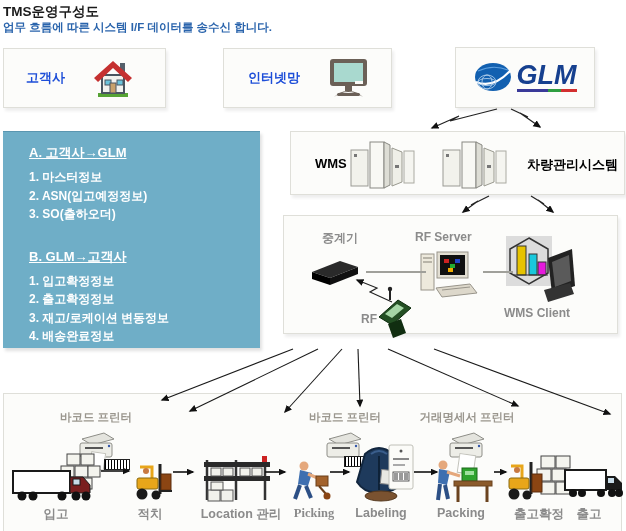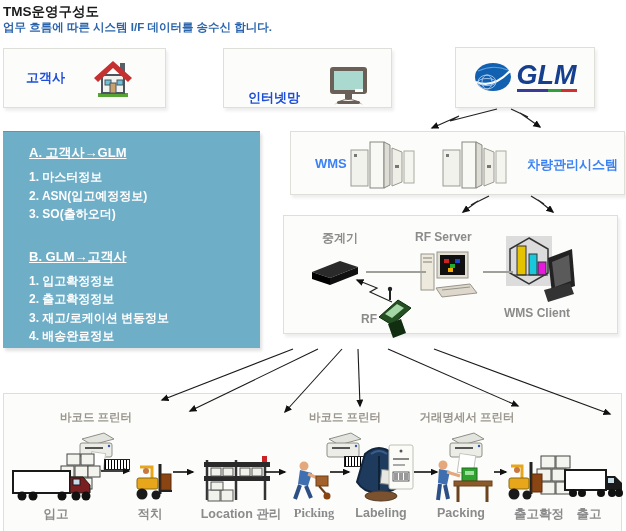--- a/index.html
+++ b/index.html
@@ -13,21 +13,21 @@
   .box-label{font-size:13px;font-weight:bold;color:#1d4ed8;}
   .flexrow{display:flex;align-items:center;}
   
   .teal{position:absolute;left:3px;top:131px;width:257px;height:217px;background:#6FAEC7;
         border-top:1px solid #5A96B0;box-shadow:2px 3px 3px rgba(0,0,0,.12);
         color:#fff;box-sizing:border-box;padding:12px 22px 0 26px;}
   .teal h3{margin:0 0 6px 0;font-size:13px;font-weight:bold;text-decoration:underline;}
   .teal .item{font-size:12px;font-weight:bold;line-height:18.5px;}
   .teal .secB{margin-top:24px;}
   
-  .syslabel{position:absolute;font-size:13px;font-weight:bold;color:#3b82f6;white-space:nowrap;}
+  .syslabel{position:absolute;font-size:13px;font-weight:bold;color:#000000;white-space:nowrap;}
   .rflabel{position:absolute;font-size:12px;font-weight:bold;color:#8B8B8B;white-space:nowrap;}
   
   .plabel{position:absolute;font-size:11.5px;font-weight:bold;color:#9A968E;text-align:center;white-space:nowrap;}
   .step-label{position:absolute;font-size:12.5px;font-weight:bold;color:#8B8B8B;text-align:center;white-space:nowrap;}
   .barcode{position:absolute;width:26px;height:11px;border:1px solid #222;background:
      repeating-linear-gradient(90deg,#000 0 1px,#fff 1px 3px);box-sizing:border-box;}
   .paper{position:absolute;width:13px;height:16px;background:#fff;border:1px solid #C2C2BA;transform:rotate(8deg);}
   
   .glmtext{font-size:27px;font-weight:bold;font-style:italic;color:#16408F;line-height:24px;}
   .glmline{height:3px;width:100%;margin-top:1px;
@@ -51,21 +51,21 @@
         <rect x="11" y="19" width="22" height="18" fill="#F2F2EE" stroke="#4A5560" stroke-width="2"></rect>
         <rect x="29" y="7" width="5" height="9" fill="#55606B"></rect>
         <polygon points="3,22 22,5 41,22 37,26 22,12 7,26" fill="#C53030"></polygon>
         <rect x="14" y="24" width="6" height="5" fill="#6CC4DC" stroke="#4A5560"></rect>
         <rect x="26" y="24" width="6" height="5" fill="#6CC4DC" stroke="#4A5560"></rect>
         <rect x="19" y="27" width="6" height="10" fill="#C9A16B" stroke="#4A5560"></rect>
       </svg>
     </span>
   </div>
 
-  <div class="card flexrow" style="left:223px;top:48px;width:169px;height:60px;align-items:flex-end;">
+  <div class="card flexrow" style="left:223px;top:48px;width:169px;height:60px;">
     <span class="box-label" style="margin-left:24px;">인터넷망</span>
     <span style="margin-left:24px;">
       <svg width="48" height="42" viewBox="0 0 48 42">
         <rect x="6" y="2" width="37" height="27" rx="3" fill="#6B6057"></rect>
         <rect x="10" y="6" width="29" height="19" fill="#A9D9CF"></rect>
         <rect x="31" y="24" width="8" height="3" fill="#FBFBF8"></rect>
         <rect x="21" y="29" width="7" height="5" fill="#6B6057"></rect>
         <path d="M10,40 Q24,30 39,40 L34,36 Q24,32 15,36 Z" fill="#6B6057"></path>
         <rect x="13" y="36" width="23" height="3" rx="1.5" fill="#6B6057"></rect>
       </svg>

